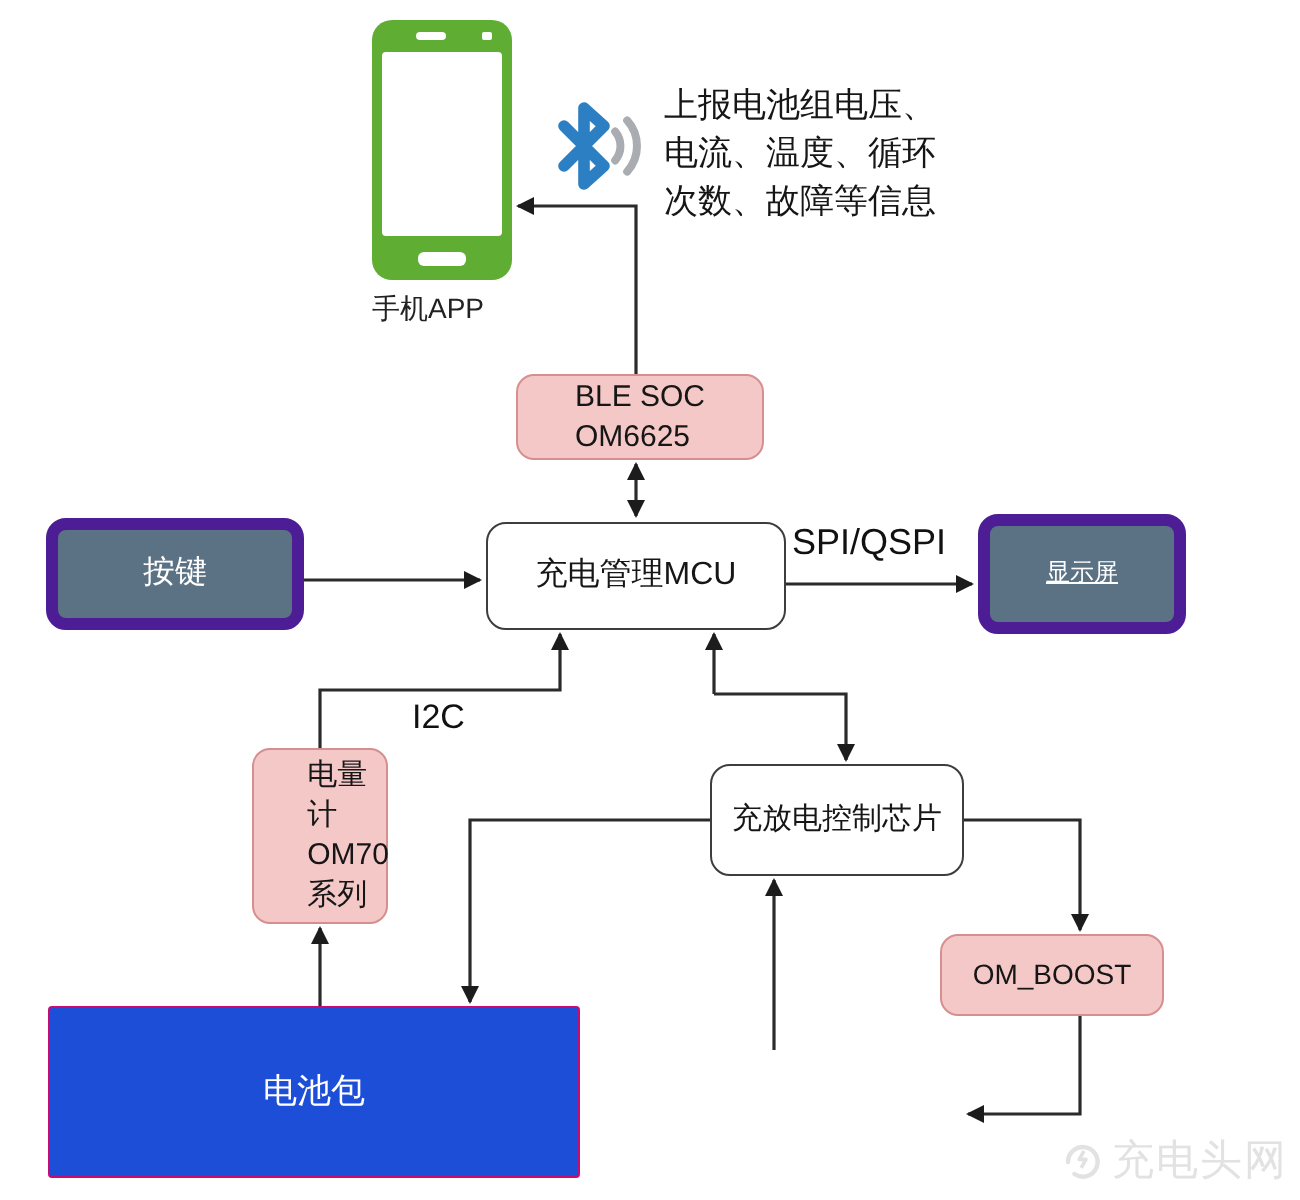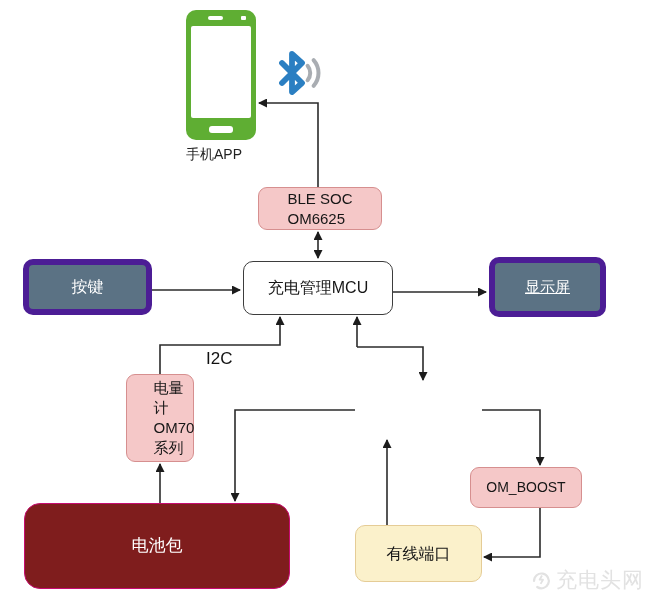--- a/index.html
+++ b/index.html
@@ -10,26 +10,26 @@
   #wires{position:absolute;left:0;top:0;width:650px;height:600px;z-index:1;pointer-events:none;}
 
   
   .node{position:absolute;z-index:2;display:flex;align-items:center;justify-content:center;
         text-align:left;box-sizing:border-box;white-space:pre-line;line-height:1.32;}
 
   .pink{background:#f5c8c8;border:1px solid #d68f8f;border-radius:9px;color:#161616;}
   .slate{background:#5b7284;border:6px solid #4c1d95;border-radius:10px;color:#ffffff;}
   .plain{background:#ffffff;border:1.6px solid #3d3d3d;border-radius:10px;color:#161616;}
   .yellow{background:#fbf1cb;border:1px solid #e5cc96;border-radius:10px;color:#161616;}
-  .magenta{background:#7f1d1d;border:1px solid #c70b70;border-radius:16px;color:#ffffff;}
+  .magenta{background:#1d4ed8;border:1px solid #c70b70;border-radius:2px;color:#ffffff;}
 
   #node-ble{left:258px;top:187px;width:124px;height:43px;font-size:15px;}
   #node-mcu{left:243px;top:261px;width:150px;height:54px;font-size:16px;}
   #node-button{left:23px;top:259px;width:129px;height:56px;font-size:16px;}
-  #node-display{left:489px;top:257px;width:117px;height:60px;font-size:15px;text-decoration:underline;}
+  #node-display{left:489px;top:257px;width:104px;height:60px;font-size:12px;text-decoration:underline;}
   #node-gauge{left:126px;top:374px;width:68px;height:88px;font-size:15px;padding-left:28px;}
   #node-chip{left:355px;top:382px;width:127px;height:56px;font-size:15px;}
   #node-boost{left:470px;top:467px;width:112px;height:41px;font-size:14px;}
   #node-port{left:355px;top:525px;width:127px;height:57px;font-size:16px;}
   #node-battery{left:24px;top:503px;width:266px;height:86px;font-size:17px;}
 
   
   .edge-label{position:absolute;z-index:2;color:#111;font-size:18px;font-weight:500;}
   #lbl-spi{left:396px;top:261px;}
   #lbl-i2c-uart{left:391px;top:319px;}
@@ -102,20 +102,23 @@
     <div class="home"></div>
   </div>
   <div id="phone-label">手机APP</div>
 
   <svg id="bt" viewBox="0 0 28 28">
     <path d="M8.5 9 L18.5 19 L13.5 23.5 L13.5 4.5 L18.5 9 L8.5 19" stroke="#2b7fc2" stroke-width="2.9" fill="none" stroke-linecap="round" stroke-linejoin="round"></path>
     <path d="M21.3 10.4 a5.6 5.6 0 0 1 0 7.2" stroke="#a9adb2" stroke-width="2" fill="none" stroke-linecap="round"></path>
     <path d="M24.3 7.6 a9.6 9.6 0 0 1 0 12.8" stroke="#a9adb2" stroke-width="2" fill="none" stroke-linecap="round"></path>
   </svg>
 
+  <div id="info-text">上报电池组电压、
+电流、温度、循环
+次数、故障等信息</div>
 
   <div class="node pink" id="node-ble">
     <span>BLE SOC
 OM6625</span>
   </div>
 
   <div class="node plain" id="node-mcu">
     <span>充电管理MCU</span>
   </div>
 
@@ -126,33 +129,34 @@
   <div class="node slate" id="node-display">
     <span>显示屏</span>
   </div>
 
   <div class="node pink" id="node-gauge">
     <span>电量计
 OM70
 系列</span>
   </div>
 
+  <div class="node plain" id="node-chip">
+    <span>充放电控制芯片</span>
+  </div>
 
   <div class="node pink" id="node-boost">
     <span>OM_BOOST</span>
   </div>
 
-  <div class="node yellow" id="node-port">
-    <span>有线端口</span>
-  </div>
 
   <div class="node magenta" id="node-battery">
     <span>电池包</span>
   </div>
 
+  <div class="edge-label" id="lbl-spi">SPI/QSPI</div>
   <div class="edge-label" id="lbl-i2c">I2C</div>
 
   <div id="watermark">
     <svg width="24" height="24" viewBox="0 0 24 24">
       <path d="M5 13 a7.4 7.4 0 1 1 3.2 6" stroke="#e2e2e2" stroke-width="2.2" fill="none" stroke-linecap="round"></path>
       <path d="M13 7.5 l-2.4 4.2 h3.4 l-2.4 4.2" stroke="#e2e2e2" stroke-width="1.8" fill="none" stroke-linejoin="round"></path>
     </svg>
     <span>充电头网</span>
   </div>
 

